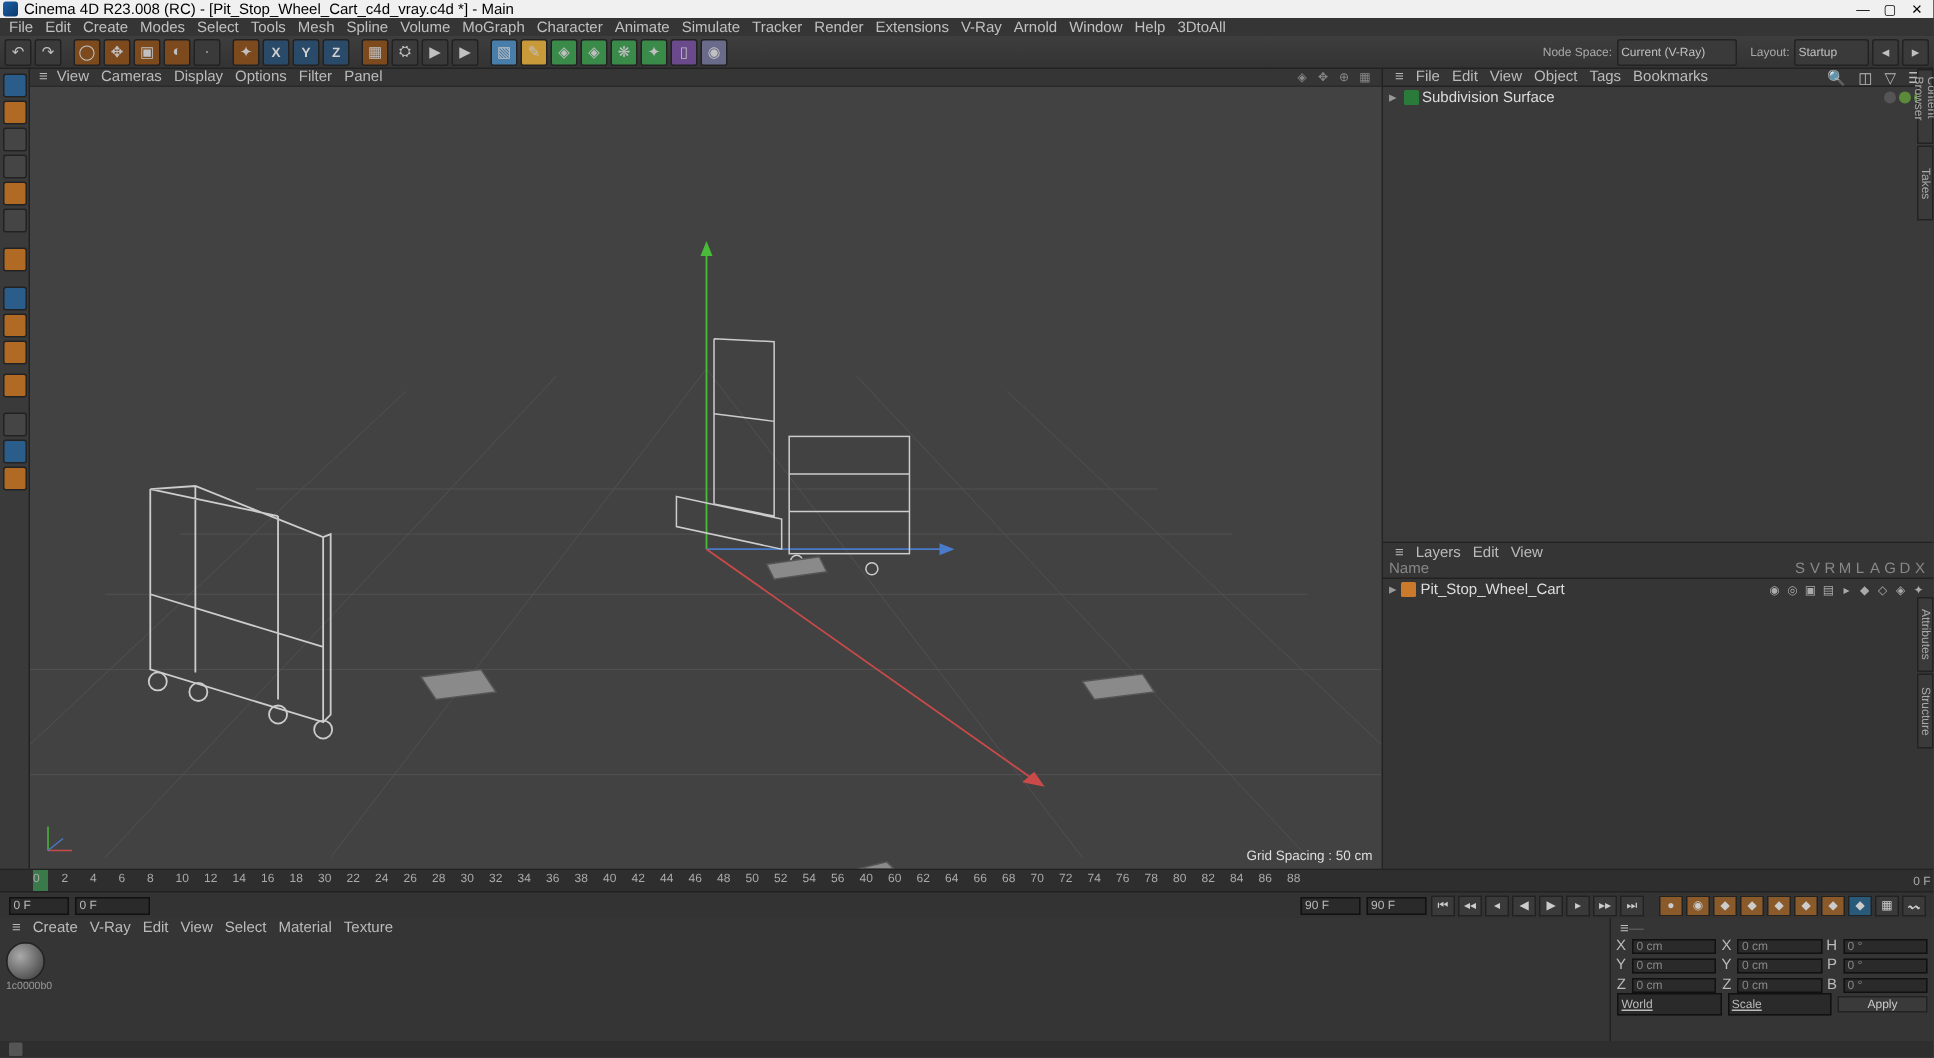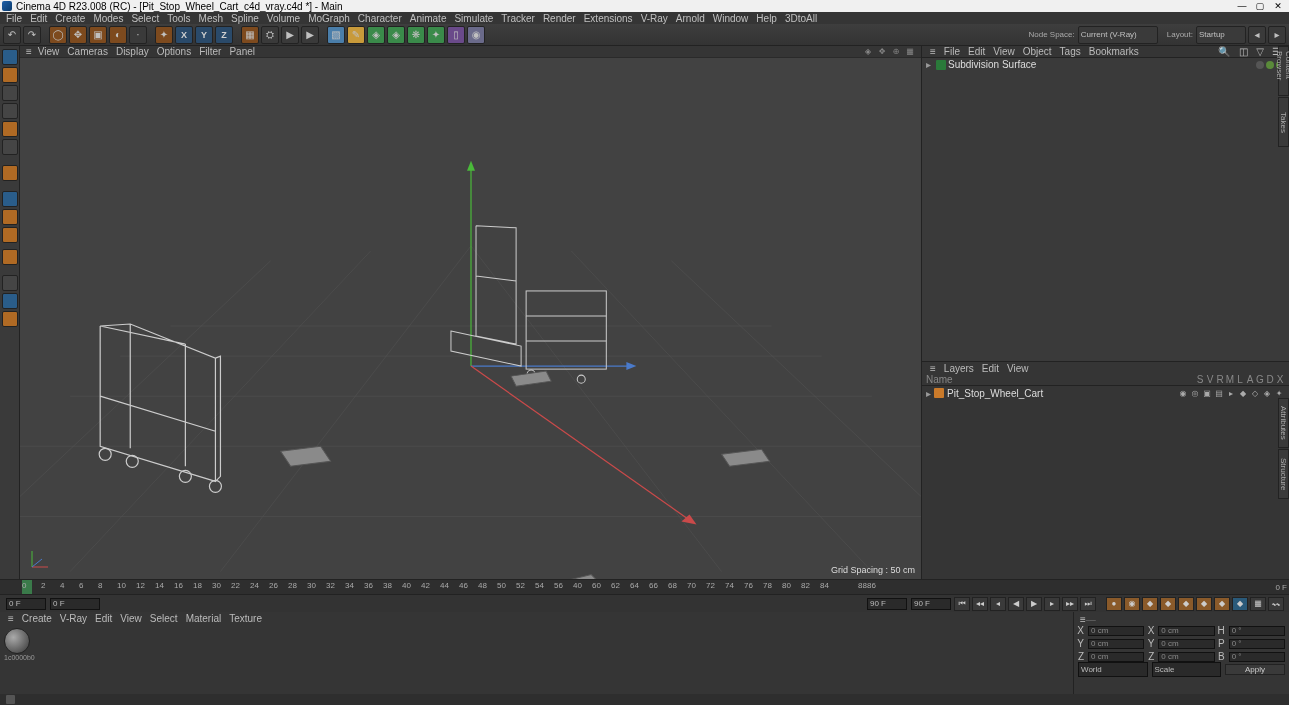--- a/index.html
+++ b/index.html
@@ -76,21 +76,21 @@
 .mat-menu { height: 12px; display: flex; align-items: center; padding: 0 4px; font-size: 9px; }
 .mat-menu span { padding: 0 4px; color: #bbb; }
 .mat-content { flex: 1; padding: 4px; }
 .mat-thumb { width: 26px; height: 26px; background: radial-gradient(circle at 35% 35%, #aaa, #333); border-radius: 50%; border: 1px solid #222; }
 .mat-label { font-size: 7px; color: #999; }
 .coord-panel { width: 215px; background: #353535; display: flex; flex-direction: column; padding: 2px; }
 .coord-menu { height: 10px; display: flex; align-items: center; font-size: 8px; padding: 0 4px; }
 .coord-row { display: flex; align-items: center; height: 13px; font-size: 8px; }
 .coord-row .lbl { width: 10px; color: #bbb; text-align: right; padding-right: 2px; }
 .coord-row .val { flex: 1; background: #2a2a2a; border: 1px solid #111; margin: 0 2px; padding: 0 2px; color: #888; font-size: 8px; height: 10px; display: flex; align-items: center; }
-.coord-row .sel { flex: 1; background: #2a2a2a; border: 1px solid #111; margin: 0 2px; padding: 0 2px; color: #bbb; font-size: 8px; height: 15px; display: flex; align-items: center; }
+.coord-row .sel { flex: 1; background: #2a2a2a; border: 1px solid #111; margin: 0 2px; padding: 0 2px; color: #bbb; font-size: 8px; height: 15px; display: flex; align-items: center; text-decoration: underline; }
 .coord-row .apply { width: 60px; background: #3a3a3a; border: 1px solid #222; margin: 0 2px; font-size: 8px; color: #ccc; height: 11px; display: flex; align-items: center; justify-content: center; }
 .status-bar { height: 11px; background: #2e2e2e; display: flex; align-items: center; padding: 0 6px; font-size: 9px; color: #aaa; }
 .status-bar .sb-icon { width: 9px; height: 9px; background: #555; margin-right: 4px; border-radius: 1px; }
 </style>
 </head>
 <body>
 
 <div class="title-bar">
   <div class="app-icon"></div>
   <span>Cinema 4D R23.008 (RC) - [Pit_Stop_Wheel_Cart_c4d_vray.c4d *] - Main</span>
@@ -380,21 +380,21 @@
         <span class="tick" style="left: 649px;">66</span>
         <span class="tick" style="left: 668px;">68</span>
         <span class="tick" style="left: 687px;">70</span>
         <span class="tick" style="left: 706px;">72</span>
         <span class="tick" style="left: 725px;">74</span>
         <span class="tick" style="left: 744px;">76</span>
         <span class="tick" style="left: 763px;">78</span>
         <span class="tick" style="left: 782px;">80</span>
         <span class="tick" style="left: 801px;">82</span>
         <span class="tick" style="left: 820px;">84</span>
-        <span class="tick" style="left: 867px;">86</span>
+        <span class="tick" style="left: 839px;">86</span>
         <span class="tick" style="left: 858px;">88</span>
         <span class="tick" style="left: 877px; margin-top: 48px;">90</span>
       </div>
     <span style="position:absolute;right:2px;font-size:8px;color:#aaa">0 F</span>
   </div>
   <div class="tl-ctrl">
     <div class="field">0 F</div>
     <div class="field" style="width:50px">0 F</div>
     <div class="spacer"></div>
     <div class="field">90 F</div>

